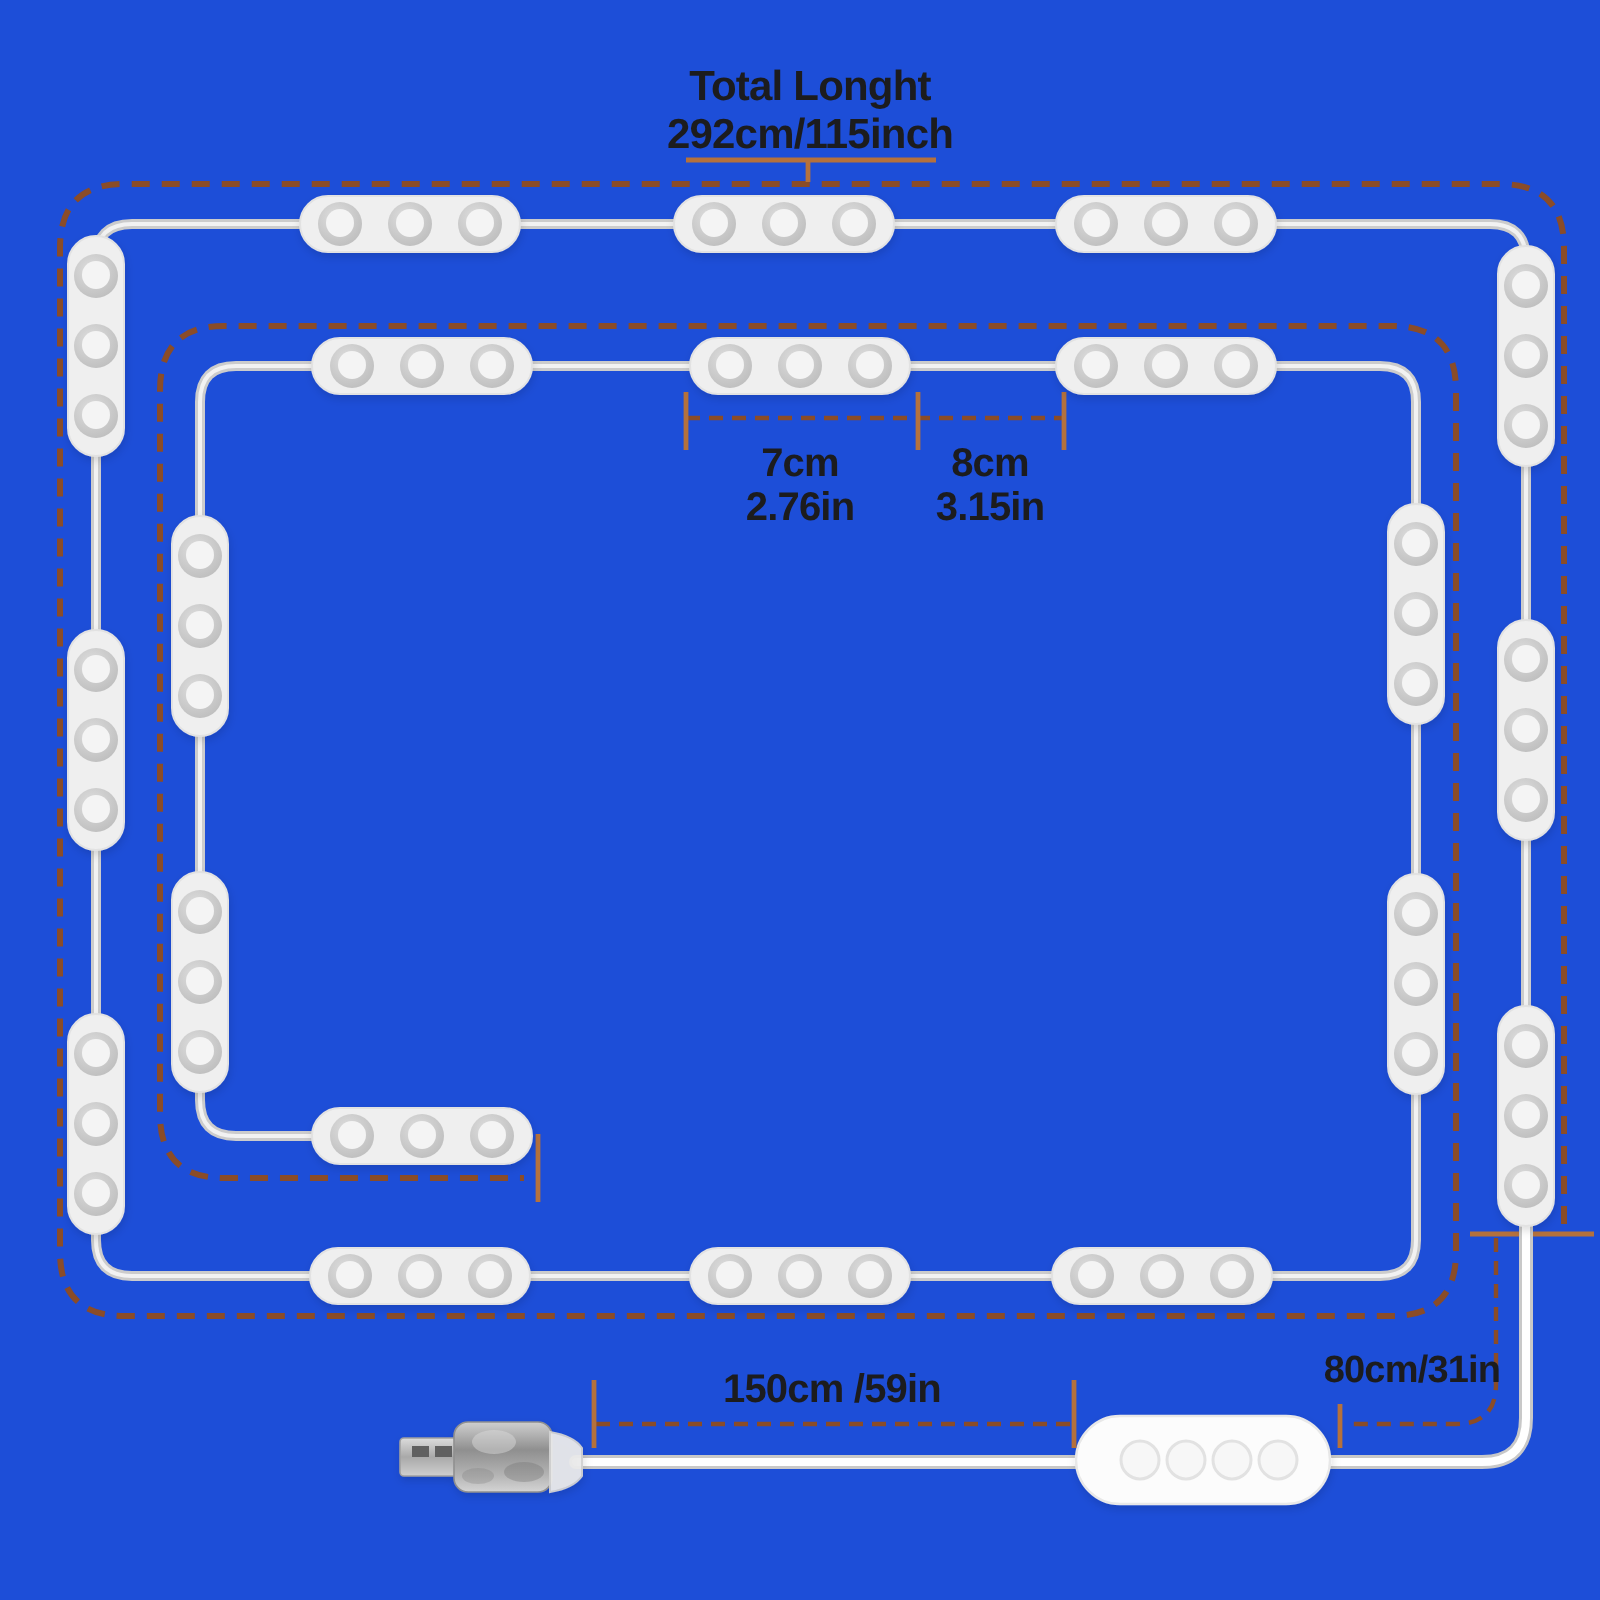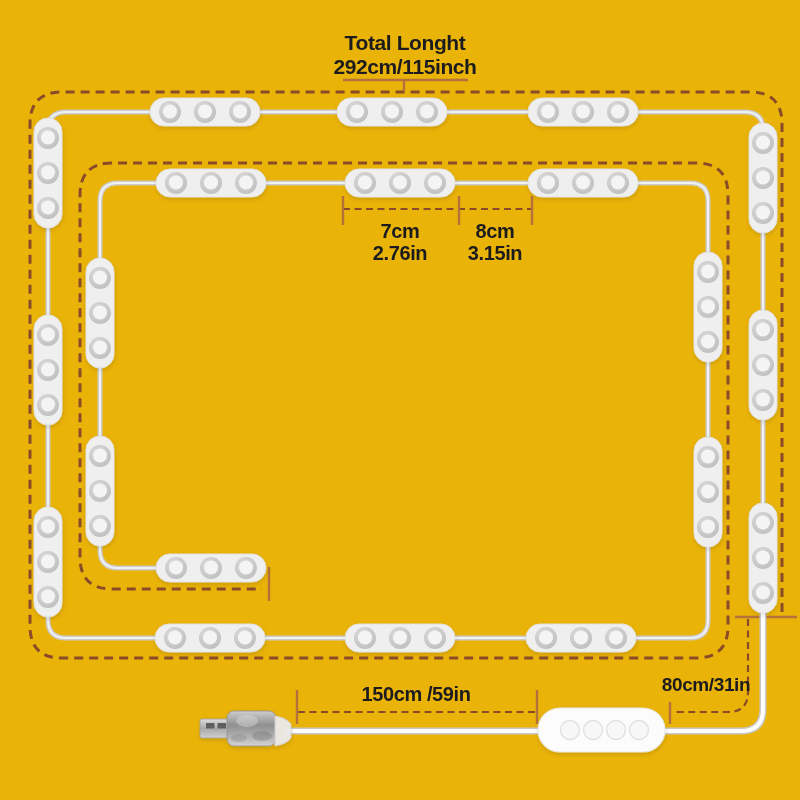--- a/index.html
+++ b/index.html
@@ -1,16 +1,16 @@
 <!DOCTYPE html>
 <html style="--dash: #8a4c28; --tick: #b5713c; --text: #1c1c1e; --wire-outer: #cccccc; --wire-inner: #f2f2f2; --cable-outer: #c8c8c8; --cable-inner: #ffffff; --module-body: #efefef; --module-edge: #e2e2e2; --led-ring: #c6c6c6; --led-face: #f4f4f4; --controller-body: #fcfcfc; --controller-edge: #e8e8e8;"><head>
 <meta charset="utf-8">
 <style>
   html,body{margin:0;padding:0;background:#ffffff;}
-  .page{position:relative;width:800px;height:800px;background:#eab308;overflow:hidden;
+  .page{position:relative;width:800px;height:800px;background:#1d4ed8;overflow:hidden;
         font-family:"Liberation Sans",sans-serif;}
   svg{display:block;}
   
   .dash-main{stroke:var(--dash);stroke-width:3;stroke-dasharray:9 6;fill:none;}
   .dash-dim{stroke:var(--dash);stroke-width:2.2;stroke-dasharray:7 4.5;fill:none;}
   .tick{stroke:var(--tick);stroke-width:2.4;fill:none;}
   
   .wire-outer{stroke:var(--wire-outer);stroke-width:5;fill:none;}
   .wire-inner{stroke:var(--wire-inner);stroke-width:2;fill:none;}
   

